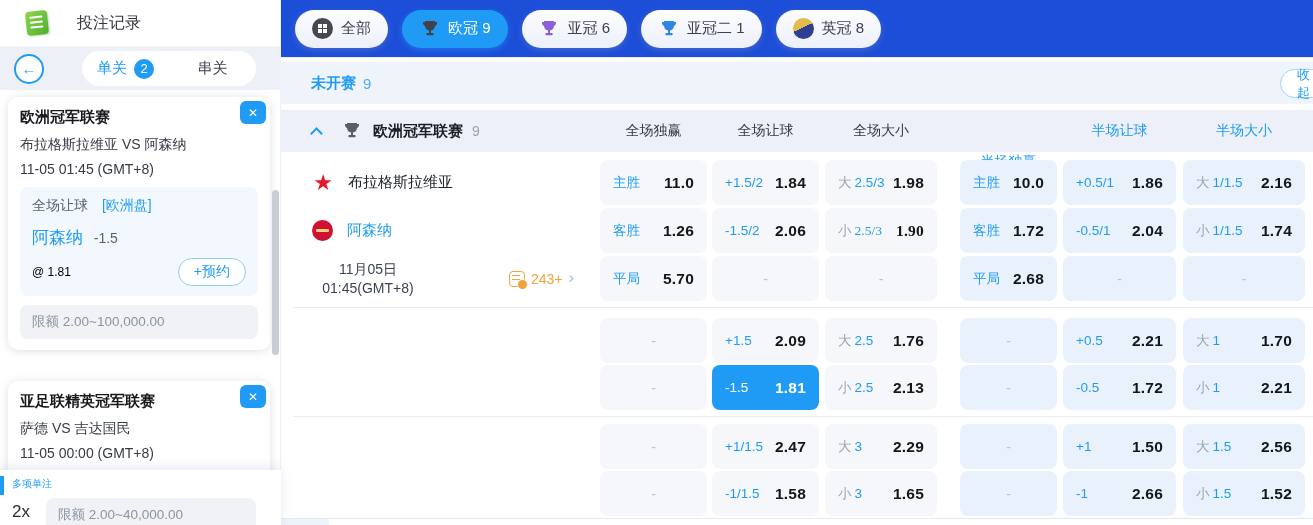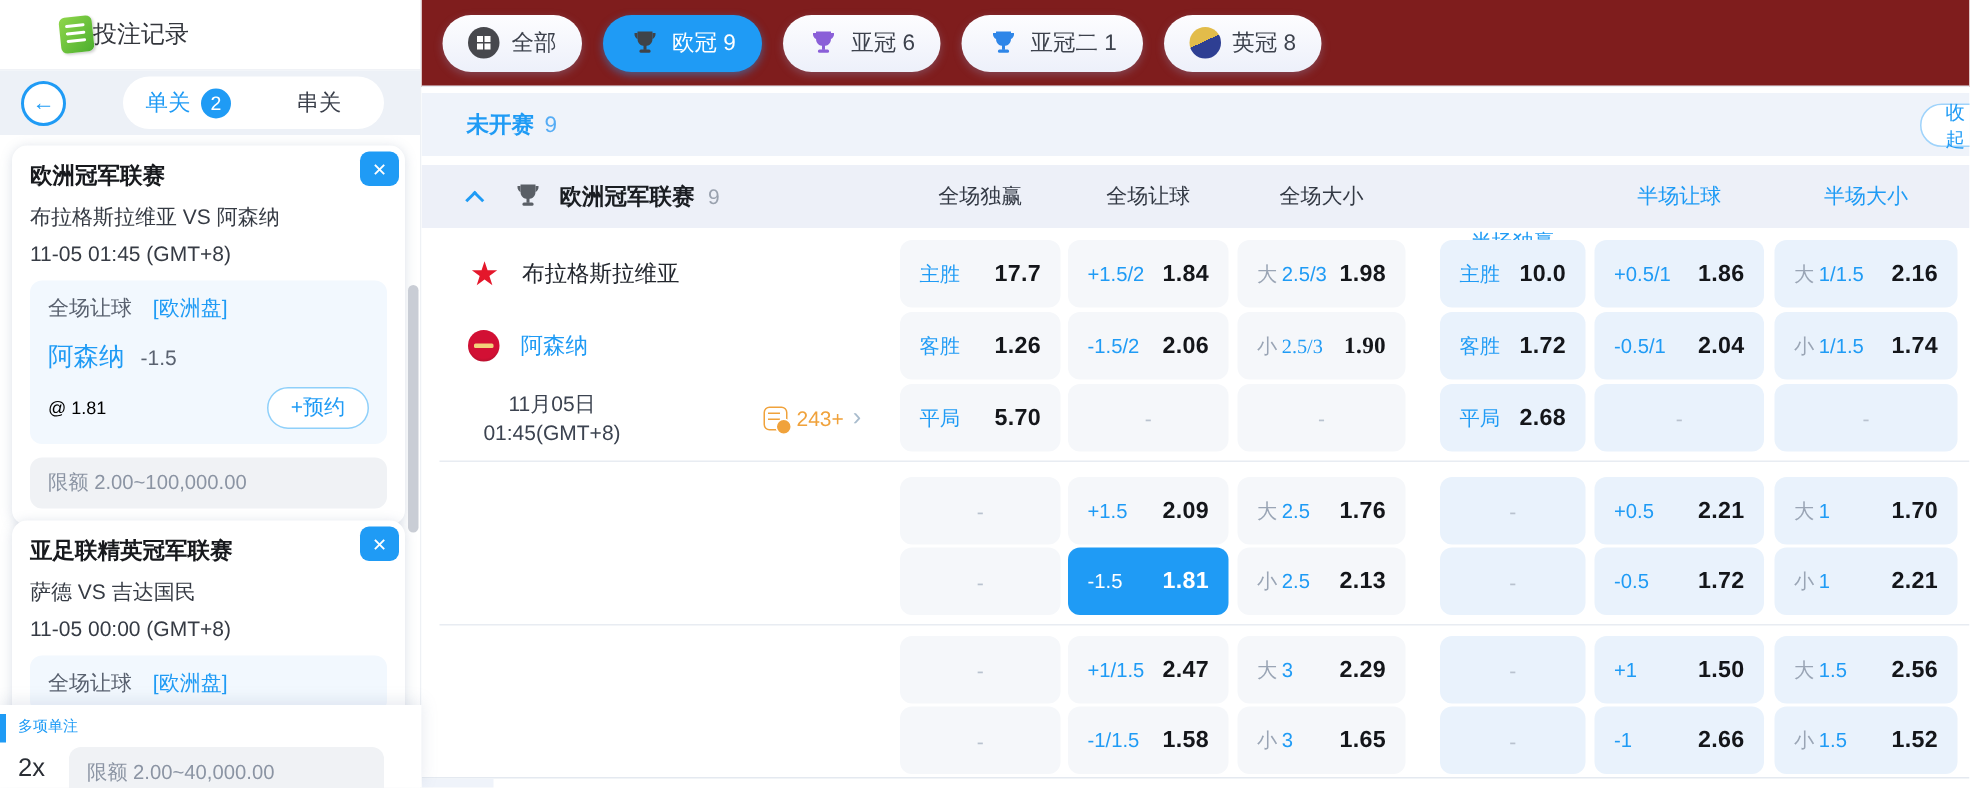--- a/index.html
+++ b/index.html
@@ -1,35 +1,35 @@
 <!DOCTYPE html>
 <html><head>
 <meta charset="utf-8">
 <style>
   html,body{width:1313px;height:525px;margin:0;overflow:hidden;background:#fff;
     font-family:"Liberation Sans","DejaVu Sans",sans-serif;}
   *{box-sizing:border-box}
 
   
   .sidebar{position:absolute;left:0;top:0;width:281px;height:525px;background:#fff;border-right:1px solid #eef1f5;}
-  .sb-header{height:47px;display:flex;align-items:center;gap:0;padding-left:40px;border-bottom:1px solid #f0f2f6;background:#fff;}
+  .sb-header{height:47px;display:flex;align-items:center;gap:29px;padding-left:26px;border-bottom:1px solid #f0f2f6;background:#fff;}
   .note-icon{width:22px;height:24px;background:linear-gradient(135deg,#8fd64a,#4caf2f);border-radius:4px;position:relative;transform:rotate(-6deg);box-shadow:1px 1px 2px rgba(0,0,0,.2)}
   .note-icon::before{content:"";position:absolute;left:4px;top:5px;width:13px;height:2px;background:#fff;box-shadow:0 5px 0 #fff,0 10px 0 #fff;border-radius:1px}
   .sb-title{font-size:16px;color:#33363c}
   .sb-tabbar{height:43px;background:#edf1f7;display:flex;align-items:center;padding:0 14px;}
   .back-btn{width:30px;height:30px;border-radius:50%;border:2px solid #1f9bf5;background:#fff;color:#1f9bf5;display:flex;align-items:center;justify-content:center;cursor:pointer;flex:none}
   .back-btn::before{content:"←";font-size:15px;font-weight:bold;margin-top:-1px}
   .sb-pill{margin-left:38px;width:174px;height:35px;background:#fff;border-radius:18px;display:flex;align-items:center;}
   .sb-pill .seg{flex:1;display:flex;align-items:center;justify-content:center;gap:7px;font-size:15px;cursor:pointer}
   .seg-single{color:#1f9bf5}
   .seg-parlay{color:#3a3f4a}
   .badge{width:20px;height:20px;border-radius:50%;background:#1f9bf5;color:#fff;font-size:13px;display:flex;align-items:center;justify-content:center}
   .card{position:absolute;left:8px;width:262px;background:#fff;border-radius:10px;box-shadow:0 1px 8px rgba(110,130,165,.25);padding:11px 12px;}
   .card1{top:97px;}
-  .card2{top:347px;height:145px;}
+  .card2{top:381px;height:145px;}
   .card-league{font-size:15px;font-weight:bold;color:#17191d;padding-right:26px}
   .card-close{position:absolute;top:4px;right:4px;width:26px;height:23px;background:#1f9bf5;border-radius:6px;color:#fff;display:flex;align-items:center;justify-content:center;cursor:pointer}
   .card-close::before{content:"✕";font-size:12px;font-weight:bold}
   .card-teams{font-size:14px;color:#363b44;margin-top:9px}
   .card-time{font-size:14px;color:#363b44;margin-top:7px}
   .bet-box{background:#f2f8fe;border-radius:8px;margin-top:10px;padding:10px 12px;}
   .bb-line1{font-size:14px;color:#5a6270}
   .bb-tag{color:#1f9bf5;margin-left:10px}
   .bb-line2{margin-top:11px;font-size:17px;color:#1f9bf5}
   .bb-hcap{font-size:14px;color:#5a6270;margin-left:6px}
@@ -40,21 +40,21 @@
   .sb-overlay{position:absolute;left:0;bottom:0;width:281px;height:55px;background:#fff;box-shadow:0 -3px 10px rgba(120,140,170,.18);z-index:5}
   .ov-title{margin-top:7px;padding-left:12px;font-size:10px;color:#1f9bf5;position:relative}
   .ov-title::before{content:"";position:absolute;left:0;top:-1px;width:4px;height:19px;background:#1f9bf5}
   .ov-row{display:flex;align-items:flex-start;margin-top:7px;padding-left:12px}
   .ov-mult{font-size:17px;color:#2a2e35;margin-top:4px}
   .ov-limit{margin-left:16px;width:210px;background:#f0f2f5;border-radius:8px 8px 0 0;padding:8px 12px 12px;font-size:13.5px;color:#8b94a3}
   .sb-scroll{position:absolute;right:1px;top:190px;width:7px;height:165px;background:#c9cdd5;border-radius:4px;z-index:6;cursor:pointer}
 
   
   .main{position:absolute;left:281px;top:0;width:1032px;height:525px;background:#fff;overflow:hidden}
-  .tabs-row{position:absolute;left:0;top:0;width:100%;height:58px;display:flex;align-items:center;gap:14px;padding-left:14px;border-bottom:1px solid #e9edf3;background:#7f1d1d}
+  .tabs-row{position:absolute;left:0;top:0;width:100%;height:58px;display:flex;align-items:center;gap:14px;padding-left:14px;border-bottom:1px solid #e9edf3;background:#1d4ed8}
   .ftab{height:38px;border-radius:19px;display:flex;align-items:center;gap:8px;padding:0 17px;background:linear-gradient(180deg,#fdfdff,#edf0fa);box-shadow:0 2px 6px rgba(140,150,190,.35);color:#3d424d;font-size:15px;cursor:pointer}
   .ftab.active{background:#1f9bf5;color:#fff;box-shadow:0 2px 6px rgba(31,155,245,.5)}
   .ticon{width:21px;height:21px;display:flex;align-items:center;justify-content:center;flex:none}
   .ic-grid{border-radius:50%;background:#47484d;position:relative}
   .ic-grid::before{content:"";position:absolute;left:6px;top:6px;width:4px;height:4px;background:#fff;box-shadow:5px 0 0 #fff,0 5px 0 #fff,5px 5px 0 #fff}
   .ic-star{border-radius:50%;background:#47484d;color:#fff;font-size:11px}
   .ic-star::before{content:"★"}
   .ic-ball{border-radius:50%;background:linear-gradient(155deg,#e2bc4a 46%,#2e3f93 46%)}
   .status-row{position:absolute;left:0;top:62px;width:100%;height:42px;background:#eff3fa;display:flex;align-items:center;padding-left:30px}
   .status-name{font-size:15px;font-weight:bold;color:#1f9bf5}
@@ -258,21 +258,21 @@
     <div class="markets-btn">
       <span class="mk-icon"></span>
       <span class="mk-count">243+</span>
       <span class="mk-chev">›</span>
     </div>
     <div class="hr" style="top:307px"></div>
     <div class="hr" style="top:416px"></div>
     <div class="bottom-strip"></div>
   <div class="cell" style="left: 319px; width: 107px; top: 160px;">
         <span class="lbl">主胜</span>
-        <span class="val">17.7</span>
+        <span class="val">11.0</span>
       </div>
       <div class="cell" style="left: 431px; width: 107px; top: 160px;">
         <span class="lbl">+1.5/2</span>
         <span class="val">1.84</span>
       </div>
       <div class="cell" style="left: 544px; width: 112px; top: 160px;">
         <span class="lbl"><span class="pre">大</span>2.5/3</span>
         <span class="val">1.98</span>
       </div>
       <div class="cell half" style="left: 679px; width: 97px; top: 160px;">

